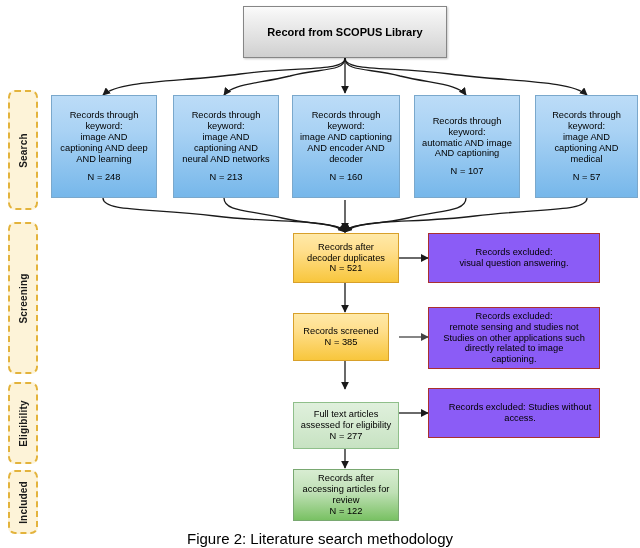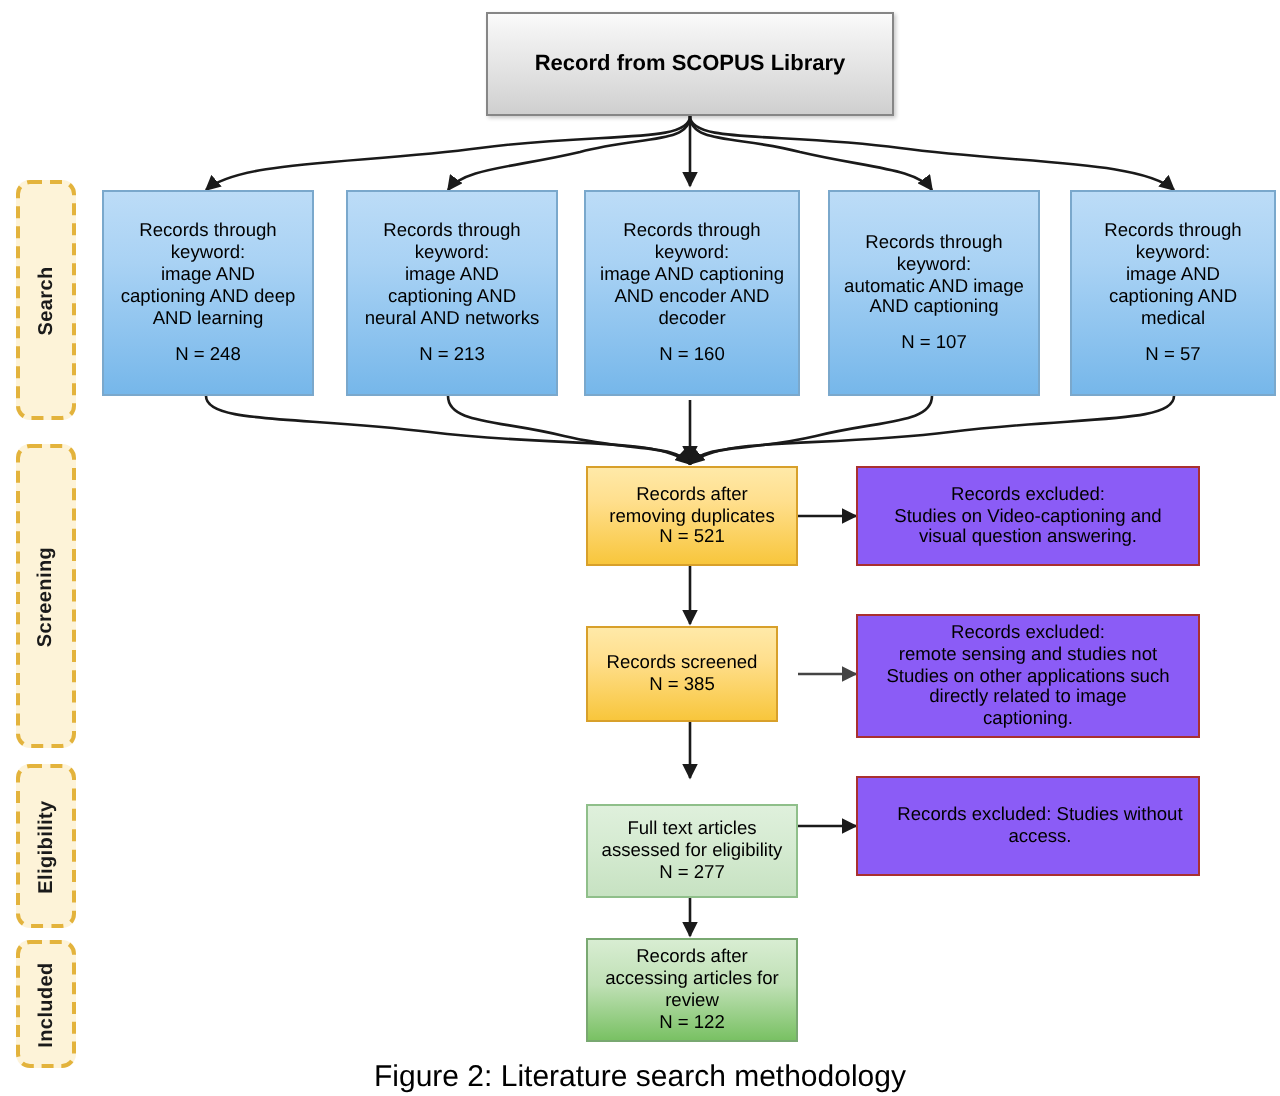--- a/index.html
+++ b/index.html
@@ -227,27 +227,26 @@
     <span class="line">keyword:</span>
     <span class="line">image AND</span>
     <span class="line">captioning AND</span>
     <span class="line">medical</span>
     <span class="spacer"></span>
     <span class="count">N = 57</span>
   </div>
 
   <div class="node node-yellow" style="left:293px; top:233px; width:106px; height:50px;">
     <span class="line">Records after</span>
-    <span class="line">removing duplicates</span>
+    <span class="line">decoder duplicates</span>
     <span class="count">N = 521</span>
   </div>
 
   <div class="node node-pink" style="left:428px; top:233px; width:172px; height:50px;">
     <span class="line">Records excluded:</span>
-    <span class="line">Studies on Video-captioning and</span>
     <span class="line">visual question answering.</span>
   </div>
 
   <div class="node node-yellow" style="left:293px; top:313px; width:96px; height:48px;">
     <span class="line">Records screened</span>
     <span class="count">N = 385</span>
   </div>
 
   <div class="node node-pink" style="left:428px; top:307px; width:172px; height:62px;">
     <span class="line">Records excluded:</span>

